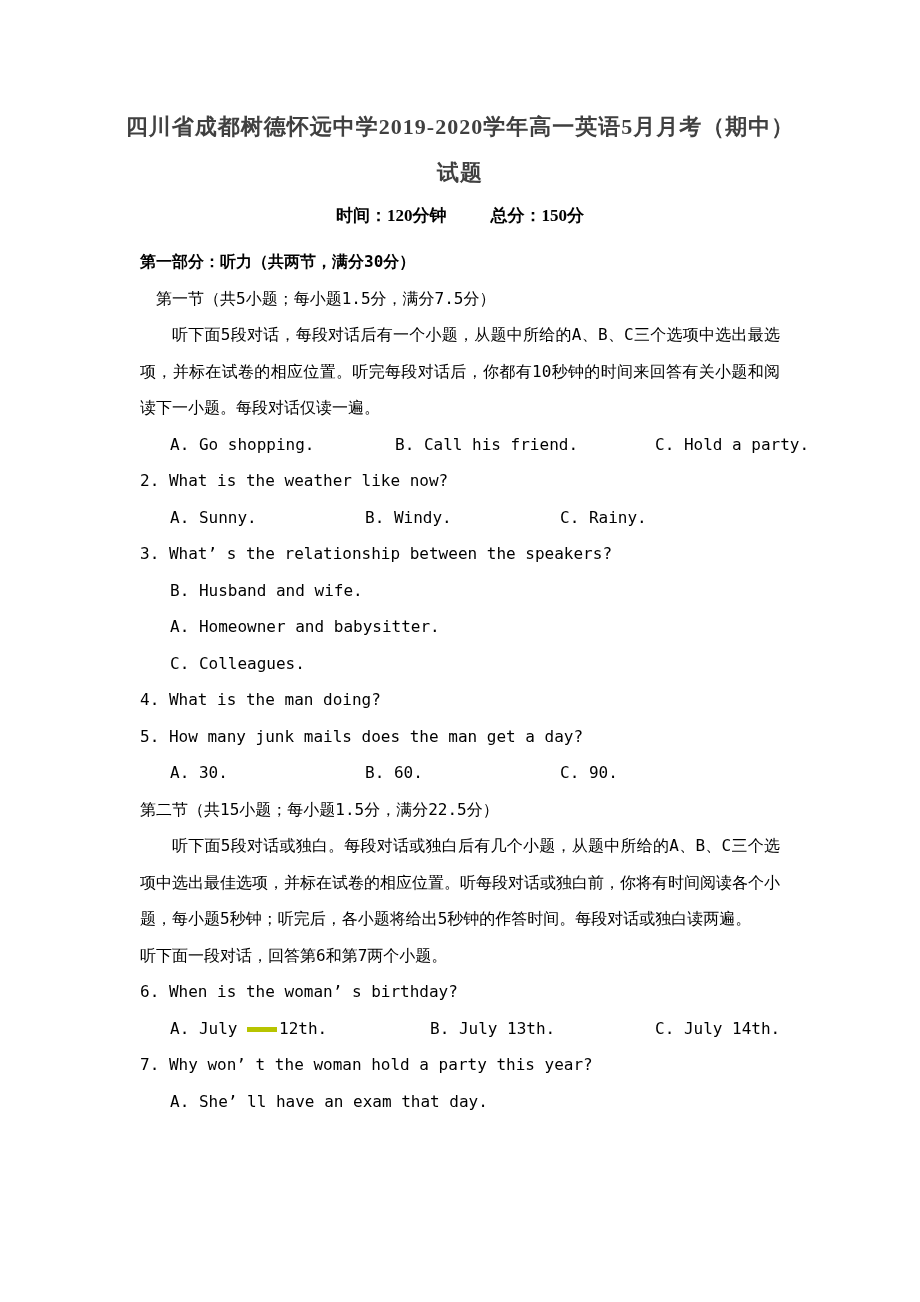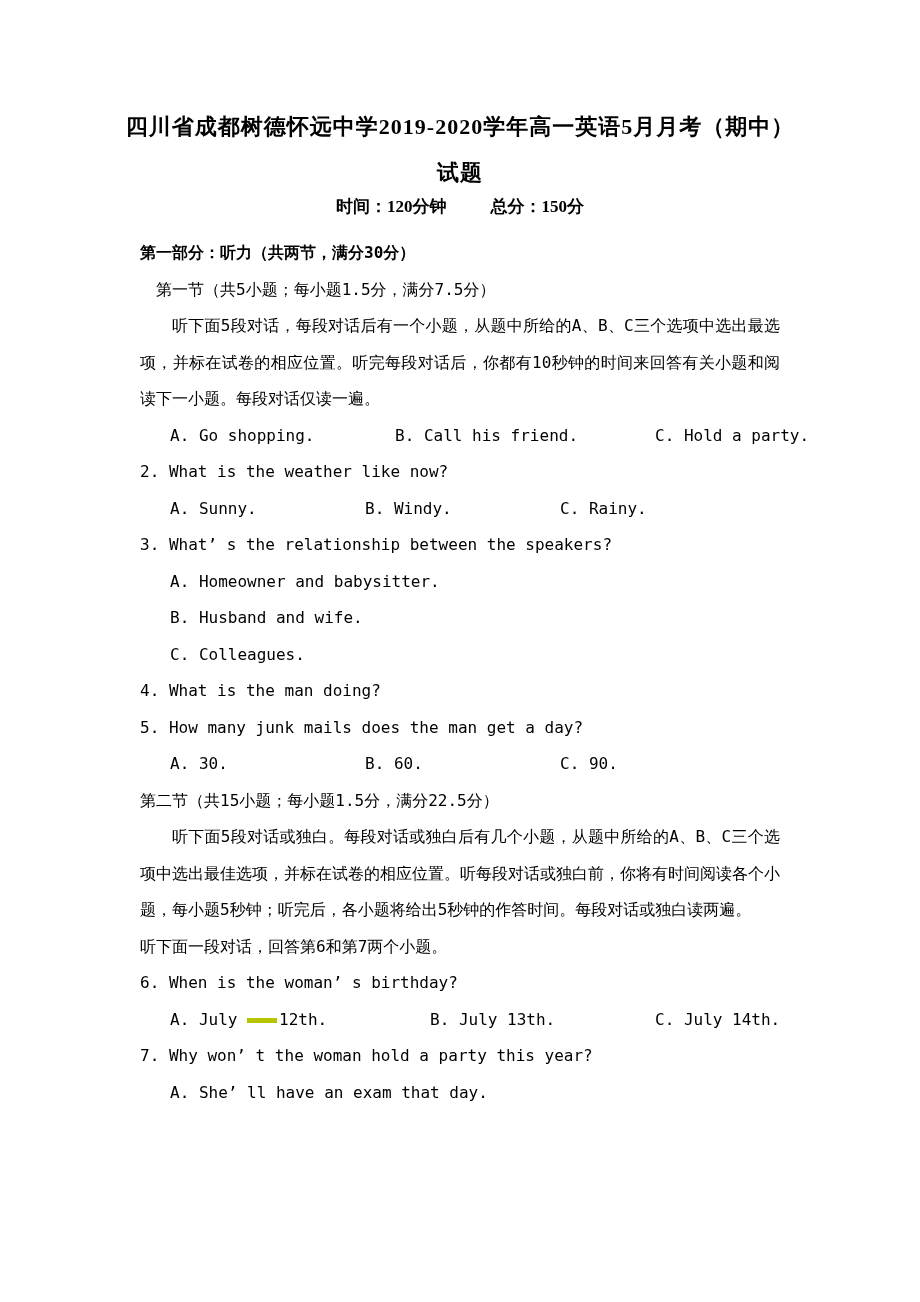--- a/index.html
+++ b/index.html
@@ -13,36 +13,36 @@
     height: 1302px;
     background: #ffffff;
     box-sizing: border-box;
     padding-top: 112px;
     overflow: hidden;
     color: #000000;
     font-family: "DejaVu Sans Mono", "Liberation Mono", monospace;
   }
   .title-line {
     text-align: center;
-    color: #000000;
+    color: #404040;
     font-weight: bold;
     font-size: 22px;
     line-height: 30px;
     font-family: "Liberation Serif", "DejaVu Serif", serif;
     letter-spacing: 1px;
   }
   .title-line-2 {
     margin-top: 16px;
   }
   .meta {
     text-align: center;
     font-weight: bold;
     font-size: 17px;
     line-height: 24px;
-    margin-top: 7px;
+    margin-top: 16px;
     font-family: "Liberation Serif", "DejaVu Serif", serif;
   }
   .meta-gap {
     display: inline-block;
     width: 44px;
   }
   .content {
     margin: 16px 140px 0 140px;
     font-size: 16px;
     line-height: 36.5px;
@@ -110,22 +110,22 @@
     <div class="line opts">
       <span class="opt w225">A. Go shopping.</span><span class="opt w260">B. Call his friend.</span><span class="opt">C. Hold a party.</span>
     </div>
 
     <div class="line">2. What is the weather like now?</div>
     <div class="line opts">
       <span class="opt w195">A. Sunny.</span><span class="opt w195">B. Windy.</span><span class="opt">C. Rainy.</span>
     </div>
 
     <div class="line">3. What’ s the relationship between the speakers?</div>
+    <div class="line optline">B. Husband and wife.</div>
     <div class="line optline">A. Homeowner and babysitter.</div>
-    <div class="line optline">B. Husband and wife.</div>
     <div class="line optline">C. Colleagues.</div>
 
     <div class="line">4. What is the man doing?</div>
 
     <div class="line">5. How many junk mails does the man get a day?</div>
     <div class="line opts">
       <span class="opt w195">A. 30.</span><span class="opt w195">B. 60.</span><span class="opt">C. 90.</span>
     </div>
 
     <div class="line">第二节（共15小题；每小题1.5分，满分22.5分）</div>

